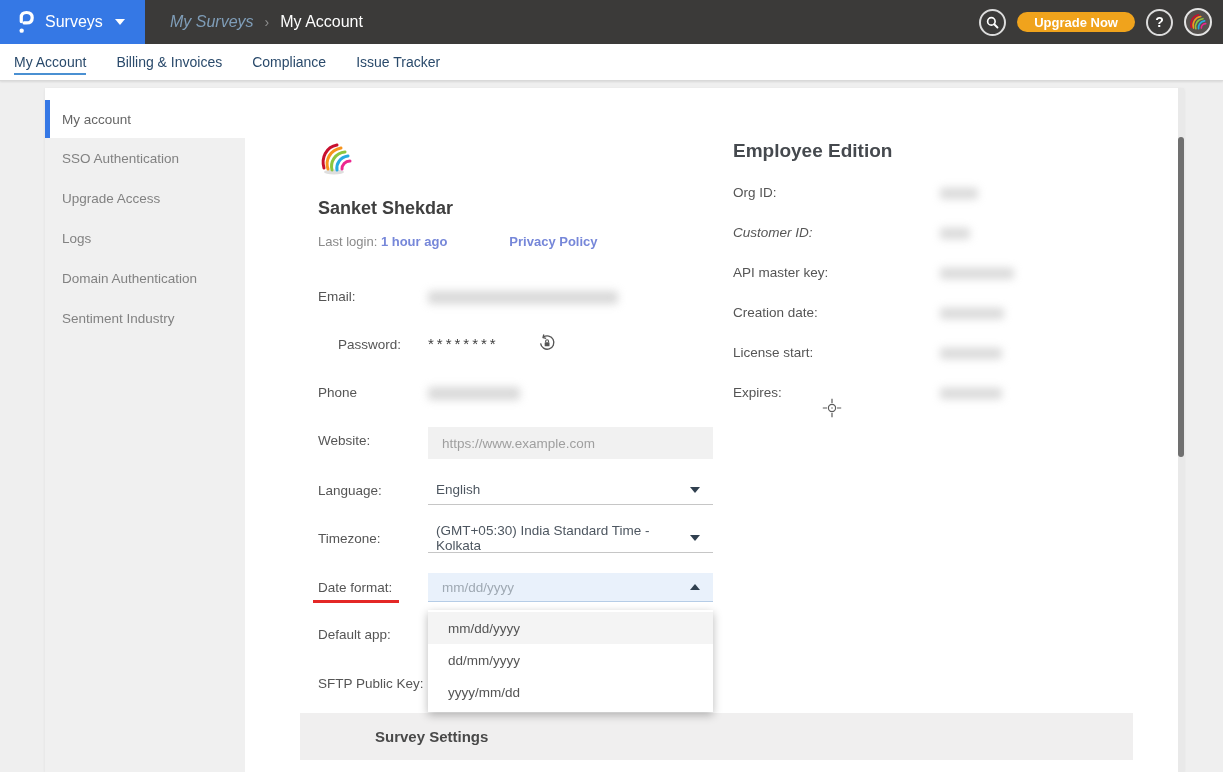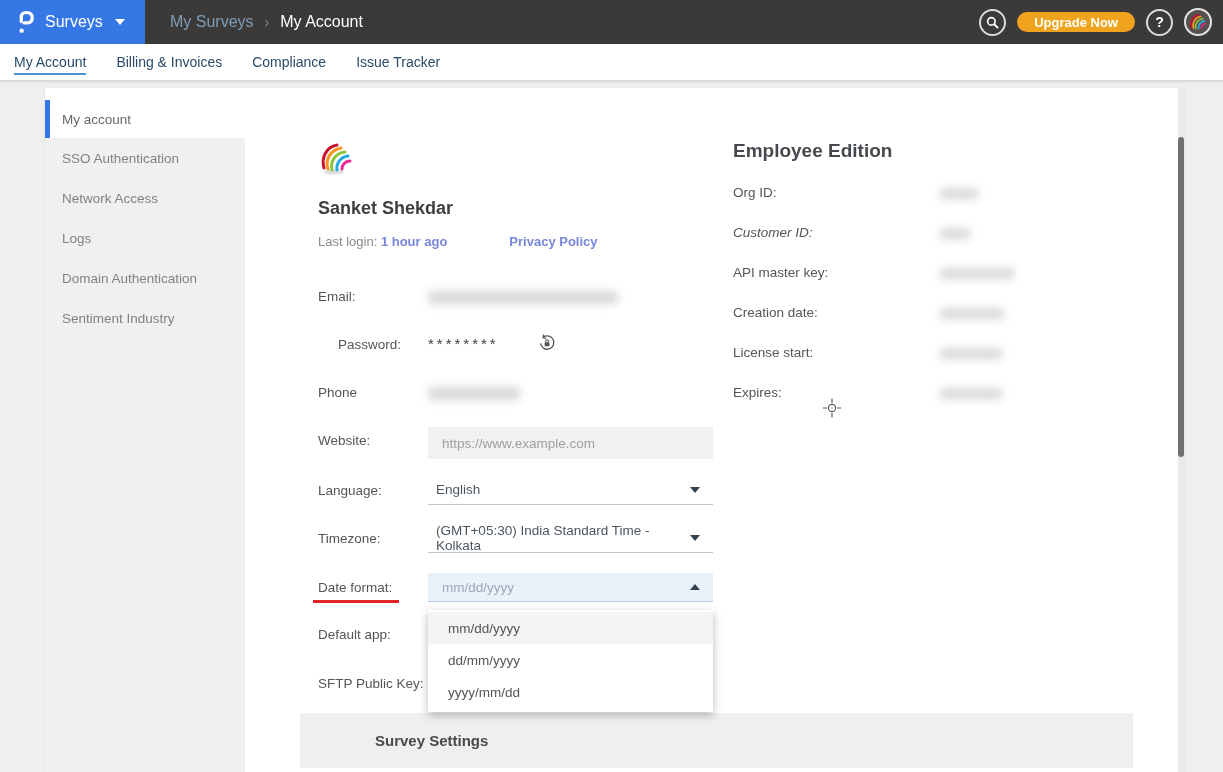--- a/index.html
+++ b/index.html
@@ -9,21 +9,21 @@
     font-family:"Liberation Sans", sans-serif;
     background:#efefef; color:#555;
   }
   
   .header { position:absolute; left:0; top:0; width:1223px; height:44px; background:#3b3a39; z-index:30; }
   .logo-block { position:absolute; left:0; top:0; width:145px; height:44px; background:#3578e5;
     display:flex; align-items:center; padding-left:17px; gap:9px; cursor:pointer; }
   .logo-block .app-label { color:#fff; font-size:16px; }
   .caret-down-w { width:0; height:0; border-left:5px solid transparent; border-right:5px solid transparent; border-top:6px solid #fff; margin-left:3px; }
   .breadcrumb { position:absolute; left:170px; top:0; height:44px; display:flex; align-items:center; font-size:16px; gap:11px; }
-  .bc-parent { color:#7f9db8; cursor:pointer; }
+  .bc-parent { color:#7f9db8; cursor:pointer;font-style:italic; }
   .bc-sep { color:#8f8f8f; font-size:14px; }
   .bc-current { color:#fdfdfd; }
   .header-right { position:absolute; right:11px; top:0; height:44px; display:flex; align-items:center; gap:11px; }
   .circle-btn { width:27px; height:27px; border:2px solid #dcdcdc; border-radius:50%;
     display:flex; align-items:center; justify-content:center; cursor:pointer; color:#fff; font-weight:bold; font-size:14px; }
   .upgrade-btn { background:#f0a31c; color:#fff; border:none; border-radius:14px;
     height:20px; padding:0 17px; font-size:13px; font-weight:bold; font-family:inherit; cursor:pointer; }
   .avatar-btn { width:28px; height:28px; border:2px solid #e4e4e4; border-radius:50%; background:#55514e;
     display:flex; align-items:center; justify-content:center; overflow:hidden; cursor:pointer; }
   
@@ -67,21 +67,21 @@
   .red-underline { position:absolute; left:268px; top:512px; width:86px; height:3px; background:#e42726; }
   .dropdown-panel { position:absolute; left:383px; top:522px; width:285px; height:102px; background:#fff;
     box-shadow:0 3px 9px rgba(0,0,0,.28); padding-top:2px; z-index:10; }
   .dd-option { height:32px; display:flex; align-items:center; padding-left:20px; font-size:13.5px; color:#555; cursor:pointer; }
   .dd-option.selected { background:#f4f4f4; }
   
   .lic-title { position:absolute; left:688px; top:52px; font-size:19px; font-weight:bold; color:#45494e; }
   .lic-label { position:absolute; left:688px; width:160px; font-size:13.5px; color:#555; }
   .crosshair { position:absolute; left:777px; top:310px; }
   
-  .band { position:absolute; left:255px; top:625px; width:833px; height:55px; background:#f0efef;
+  .band { position:absolute; left:255px; top:625px; width:833px; height:47px; background:#f0efef;
     display:flex; align-items:center; padding-left:75px; }
   .band-title { font-size:15px; font-weight:bold; color:#494949; }
   
   .scroll-track { position:absolute; left:1133px; top:0; width:6px; height:684px; background:#e9e9e9; }
   .scroll-thumb { position:absolute; left:0; top:49px; width:6px; height:320px; background:#707070; border-radius:3px; cursor:pointer; }
 </style>
 </head>
 <body>
 
 <div class="header">
@@ -140,21 +140,21 @@
 
   <div class="sidebar">
     <div class="side-top"></div>
     <div class="side-item active">
         <span>My account</span>
       </div>
     <div class="side-item">
         <span>SSO Authentication</span>
       </div>
     <div class="side-item">
-        <span>Network Access</span>
+        <span>Upgrade Access</span>
       </div>
     <div class="side-item">
         <span>Logs</span>
       </div>
     <div class="side-item">
         <span>Domain Authentication</span>
       </div>
     <div class="side-item">
         <span>Sentiment Industry</span>
       </div>

